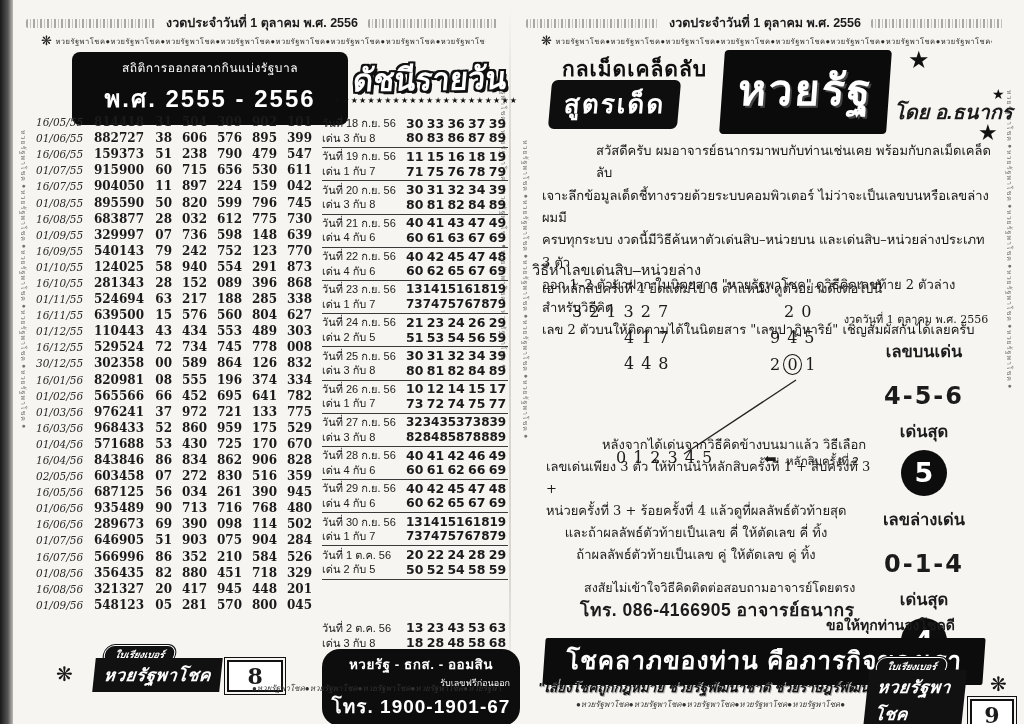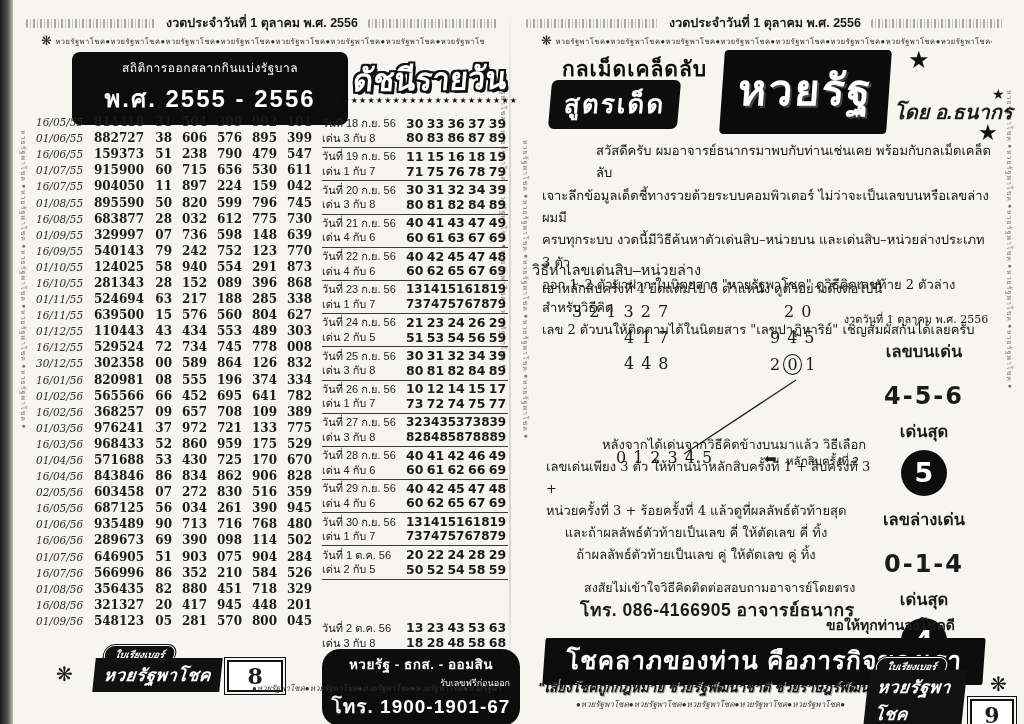--- a/index.html
+++ b/index.html
@@ -283,29 +283,20 @@
         <div class="t-row">
           <span class="t-c c-date">01/02/56</span>
           <span class="t-c c-n6">565566</span>
           <span class="t-c c-n2">66</span>
           <span class="t-c c-n3">452</span>
           <span class="t-c c-n3">695</span>
           <span class="t-c c-n3">641</span>
           <span class="t-c c-n3">782</span>
         </div>
         <div class="t-row">
-          <span class="t-c c-date">16/02/56</span>
-          <span class="t-c c-n6">368257</span>
-          <span class="t-c c-n2">09</span>
-          <span class="t-c c-n3">657</span>
-          <span class="t-c c-n3">708</span>
-          <span class="t-c c-n3">109</span>
-          <span class="t-c c-n3">389</span>
-        </div>
-        <div class="t-row">
           <span class="t-c c-date">01/03/56</span>
           <span class="t-c c-n6">976241</span>
           <span class="t-c c-n2">37</span>
           <span class="t-c c-n3">972</span>
           <span class="t-c c-n3">721</span>
           <span class="t-c c-n3">133</span>
           <span class="t-c c-n3">775</span>
         </div>
         <div class="t-row">
           <span class="t-c c-date">16/03/56</span>

